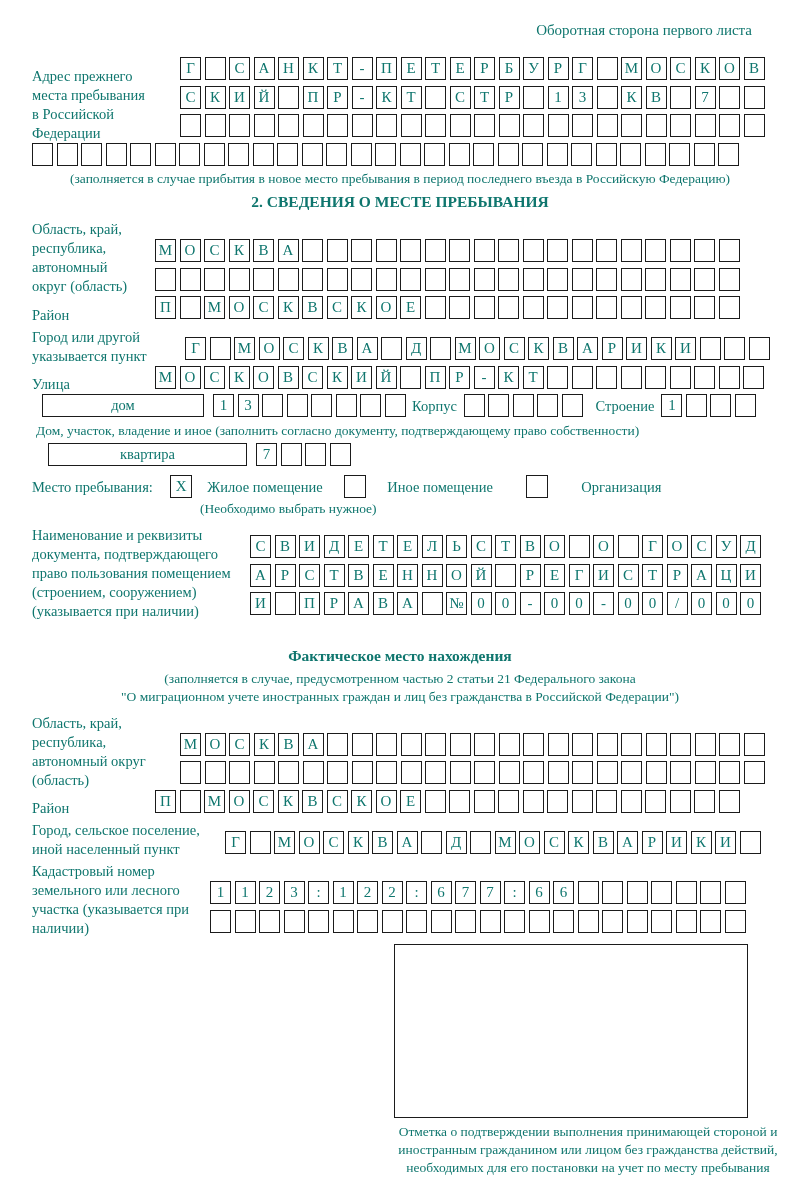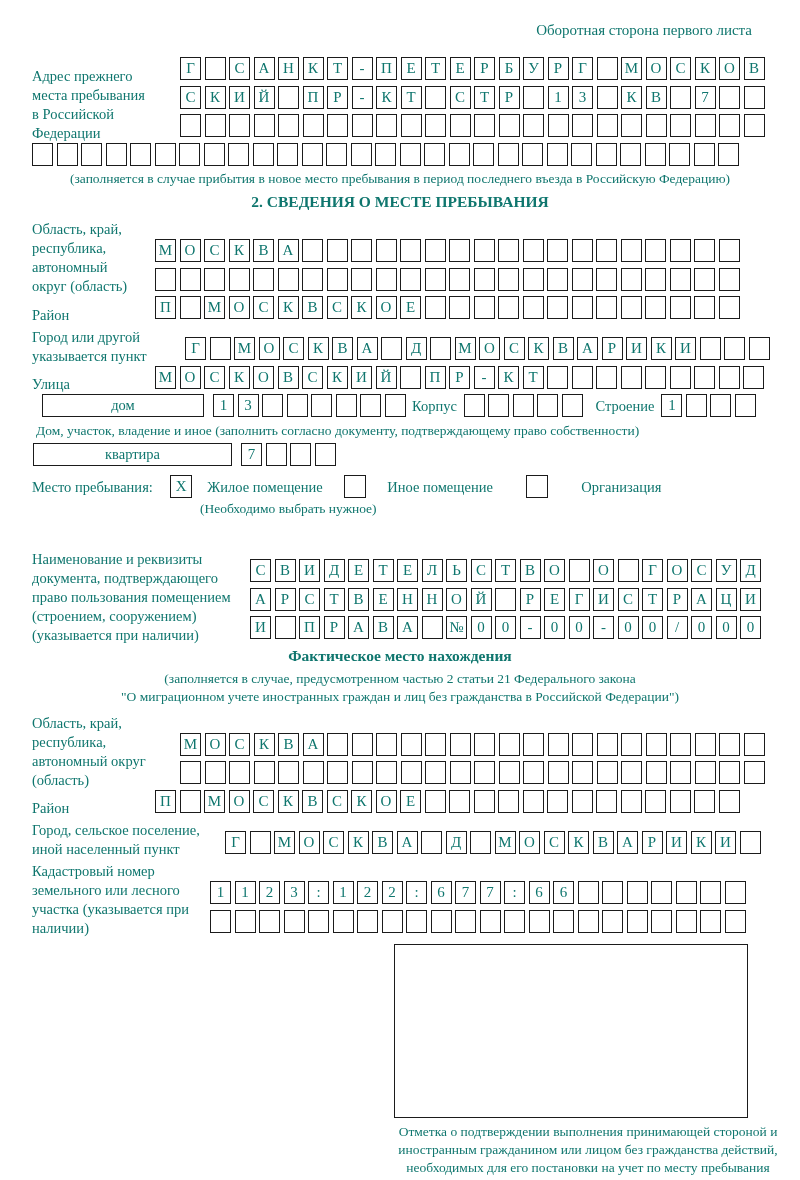--- a/index.html
+++ b/index.html
@@ -85,21 +85,21 @@
   <div class="field">
     <div class="lbl" style="width:123px;">Улица</div>
     <div class="cellrow"><span class="cell">М</span><span class="cell">О</span><span class="cell">С</span><span class="cell">К</span><span class="cell">О</span><span class="cell">В</span><span class="cell">С</span><span class="cell">К</span><span class="cell">И</span><span class="cell">Й</span><span class="cell"></span><span class="cell">П</span><span class="cell">Р</span><span class="cell">-</span><span class="cell">К</span><span class="cell">Т</span><span class="cell"></span><span class="cell"></span><span class="cell"></span><span class="cell"></span><span class="cell"></span><span class="cell"></span><span class="cell"></span><span class="cell"></span><span class="cell"></span></div>
   </div>
 
   <div class="cellrow" style="margin-left:10px;">
     <span class="widebox" style="width:160px; margin-right:9px;">дом</span><span><span class="cell">1</span><span class="cell">3</span><span class="cell"></span><span class="cell"></span><span class="cell"></span><span class="cell"></span><span class="cell"></span><span class="cell"></span></span><span class="inline-lbl" style="margin:0 7px 0 3px;">Корпус</span><span><span class="cell"></span><span class="cell"></span><span class="cell"></span><span class="cell"></span><span class="cell"></span></span><span class="inline-lbl" style="margin:0 7px 0 9px;">Строение</span><span><span class="cell">1</span><span class="cell"></span><span class="cell"></span><span class="cell"></span></span>
   </div>
   <div class="caption">Дом, участок, владение и иное (заполнить согласно документу, подтверждающему право собственности)</div>
 
-  <div class="cellrow" style="margin-left:1px;">
+  <div class="cellrow" style="margin-left:16px;">
     <span class="widebox" style="width:197px; margin-right:9px;">квартира</span><span><span class="cell">7</span><span class="cell"></span><span class="cell"></span><span class="cell"></span></span>
   </div>
 
   <div class="chkrow">
     <span>Место пребывания:</span>
     <span class="gap" style="width:10px;"></span>
     <span class="chk">X</span>
     <span class="gap" style="width:8px;"></span>
     <span>Жилое помещение</span>
     <span class="gap" style="width:14px;"></span>
@@ -108,30 +108,30 @@
     <span>Иное помещение</span>
     <span class="gap" style="width:26px;"></span>
     <span class="chk"></span>
     <span class="gap" style="width:26px;"></span>
     <span>Организация</span>
   </div>
   <div style="margin-left:168px; font-size:13.5px; margin-bottom:6px;">(Необходимо выбрать нужное)</div>
 
   <div class="field">
     <div class="lbl" style="width:218px;">
-      <div style="width:200px;margin-top:24px;">Наименование и реквизиты документа, подтверждающего право пользования помещением (строением, сооружением) (указывается при наличии)</div>
+      <div style="width:200px;">Наименование и реквизиты документа, подтверждающего право пользования помещением (строением, сооружением) (указывается при наличии)</div>
     </div>
     <div>
       <div class="cellrow"><span class="cell">С</span><span class="cell">В</span><span class="cell">И</span><span class="cell">Д</span><span class="cell">Е</span><span class="cell">Т</span><span class="cell">Е</span><span class="cell">Л</span><span class="cell">Ь</span><span class="cell">С</span><span class="cell">Т</span><span class="cell">В</span><span class="cell">О</span><span class="cell"></span><span class="cell">О</span><span class="cell"></span><span class="cell">Г</span><span class="cell">О</span><span class="cell">С</span><span class="cell">У</span><span class="cell">Д</span></div>
       <div class="cellrow"><span class="cell">А</span><span class="cell">Р</span><span class="cell">С</span><span class="cell">Т</span><span class="cell">В</span><span class="cell">Е</span><span class="cell">Н</span><span class="cell">Н</span><span class="cell">О</span><span class="cell">Й</span><span class="cell"></span><span class="cell">Р</span><span class="cell">Е</span><span class="cell">Г</span><span class="cell">И</span><span class="cell">С</span><span class="cell">Т</span><span class="cell">Р</span><span class="cell">А</span><span class="cell">Ц</span><span class="cell">И</span></div>
       <div class="cellrow"><span class="cell">И</span><span class="cell"></span><span class="cell">П</span><span class="cell">Р</span><span class="cell">А</span><span class="cell">В</span><span class="cell">А</span><span class="cell"></span><span class="cell">№</span><span class="cell">0</span><span class="cell">0</span><span class="cell">-</span><span class="cell">0</span><span class="cell">0</span><span class="cell">-</span><span class="cell">0</span><span class="cell">0</span><span class="cell">/</span><span class="cell">0</span><span class="cell">0</span><span class="cell">0</span></div>
     </div>
   </div>
 
-  <div class="sec-head" style="margin-top:2px;">Фактическое место нахождения</div>
+  <div class="sec-head" style="margin-top:26px;">Фактическое место нахождения</div>
   <div class="center-note">(заполняется в случае, предусмотренном частью 2 статьи 21 Федерального закона</div>
   <div class="center-note" style="margin-bottom:6px;">"О миграционном учете иностранных граждан и лиц без гражданства в Российской Федерации")</div>
 
   <div class="field">
     <div class="lbl" style="width:148px;">
       <div style="width:125px;">Область, край, республика, автономный округ (область)</div>
     </div>
     <div>
       <div class="cellrow"><span class="cell">М</span><span class="cell">О</span><span class="cell">С</span><span class="cell">К</span><span class="cell">В</span><span class="cell">А</span><span class="cell"></span><span class="cell"></span><span class="cell"></span><span class="cell"></span><span class="cell"></span><span class="cell"></span><span class="cell"></span><span class="cell"></span><span class="cell"></span><span class="cell"></span><span class="cell"></span><span class="cell"></span><span class="cell"></span><span class="cell"></span><span class="cell"></span><span class="cell"></span><span class="cell"></span><span class="cell"></span></div>
       <div class="cellrow"><span class="cell"></span><span class="cell"></span><span class="cell"></span><span class="cell"></span><span class="cell"></span><span class="cell"></span><span class="cell"></span><span class="cell"></span><span class="cell"></span><span class="cell"></span><span class="cell"></span><span class="cell"></span><span class="cell"></span><span class="cell"></span><span class="cell"></span><span class="cell"></span><span class="cell"></span><span class="cell"></span><span class="cell"></span><span class="cell"></span><span class="cell"></span><span class="cell"></span><span class="cell"></span><span class="cell"></span></div>

